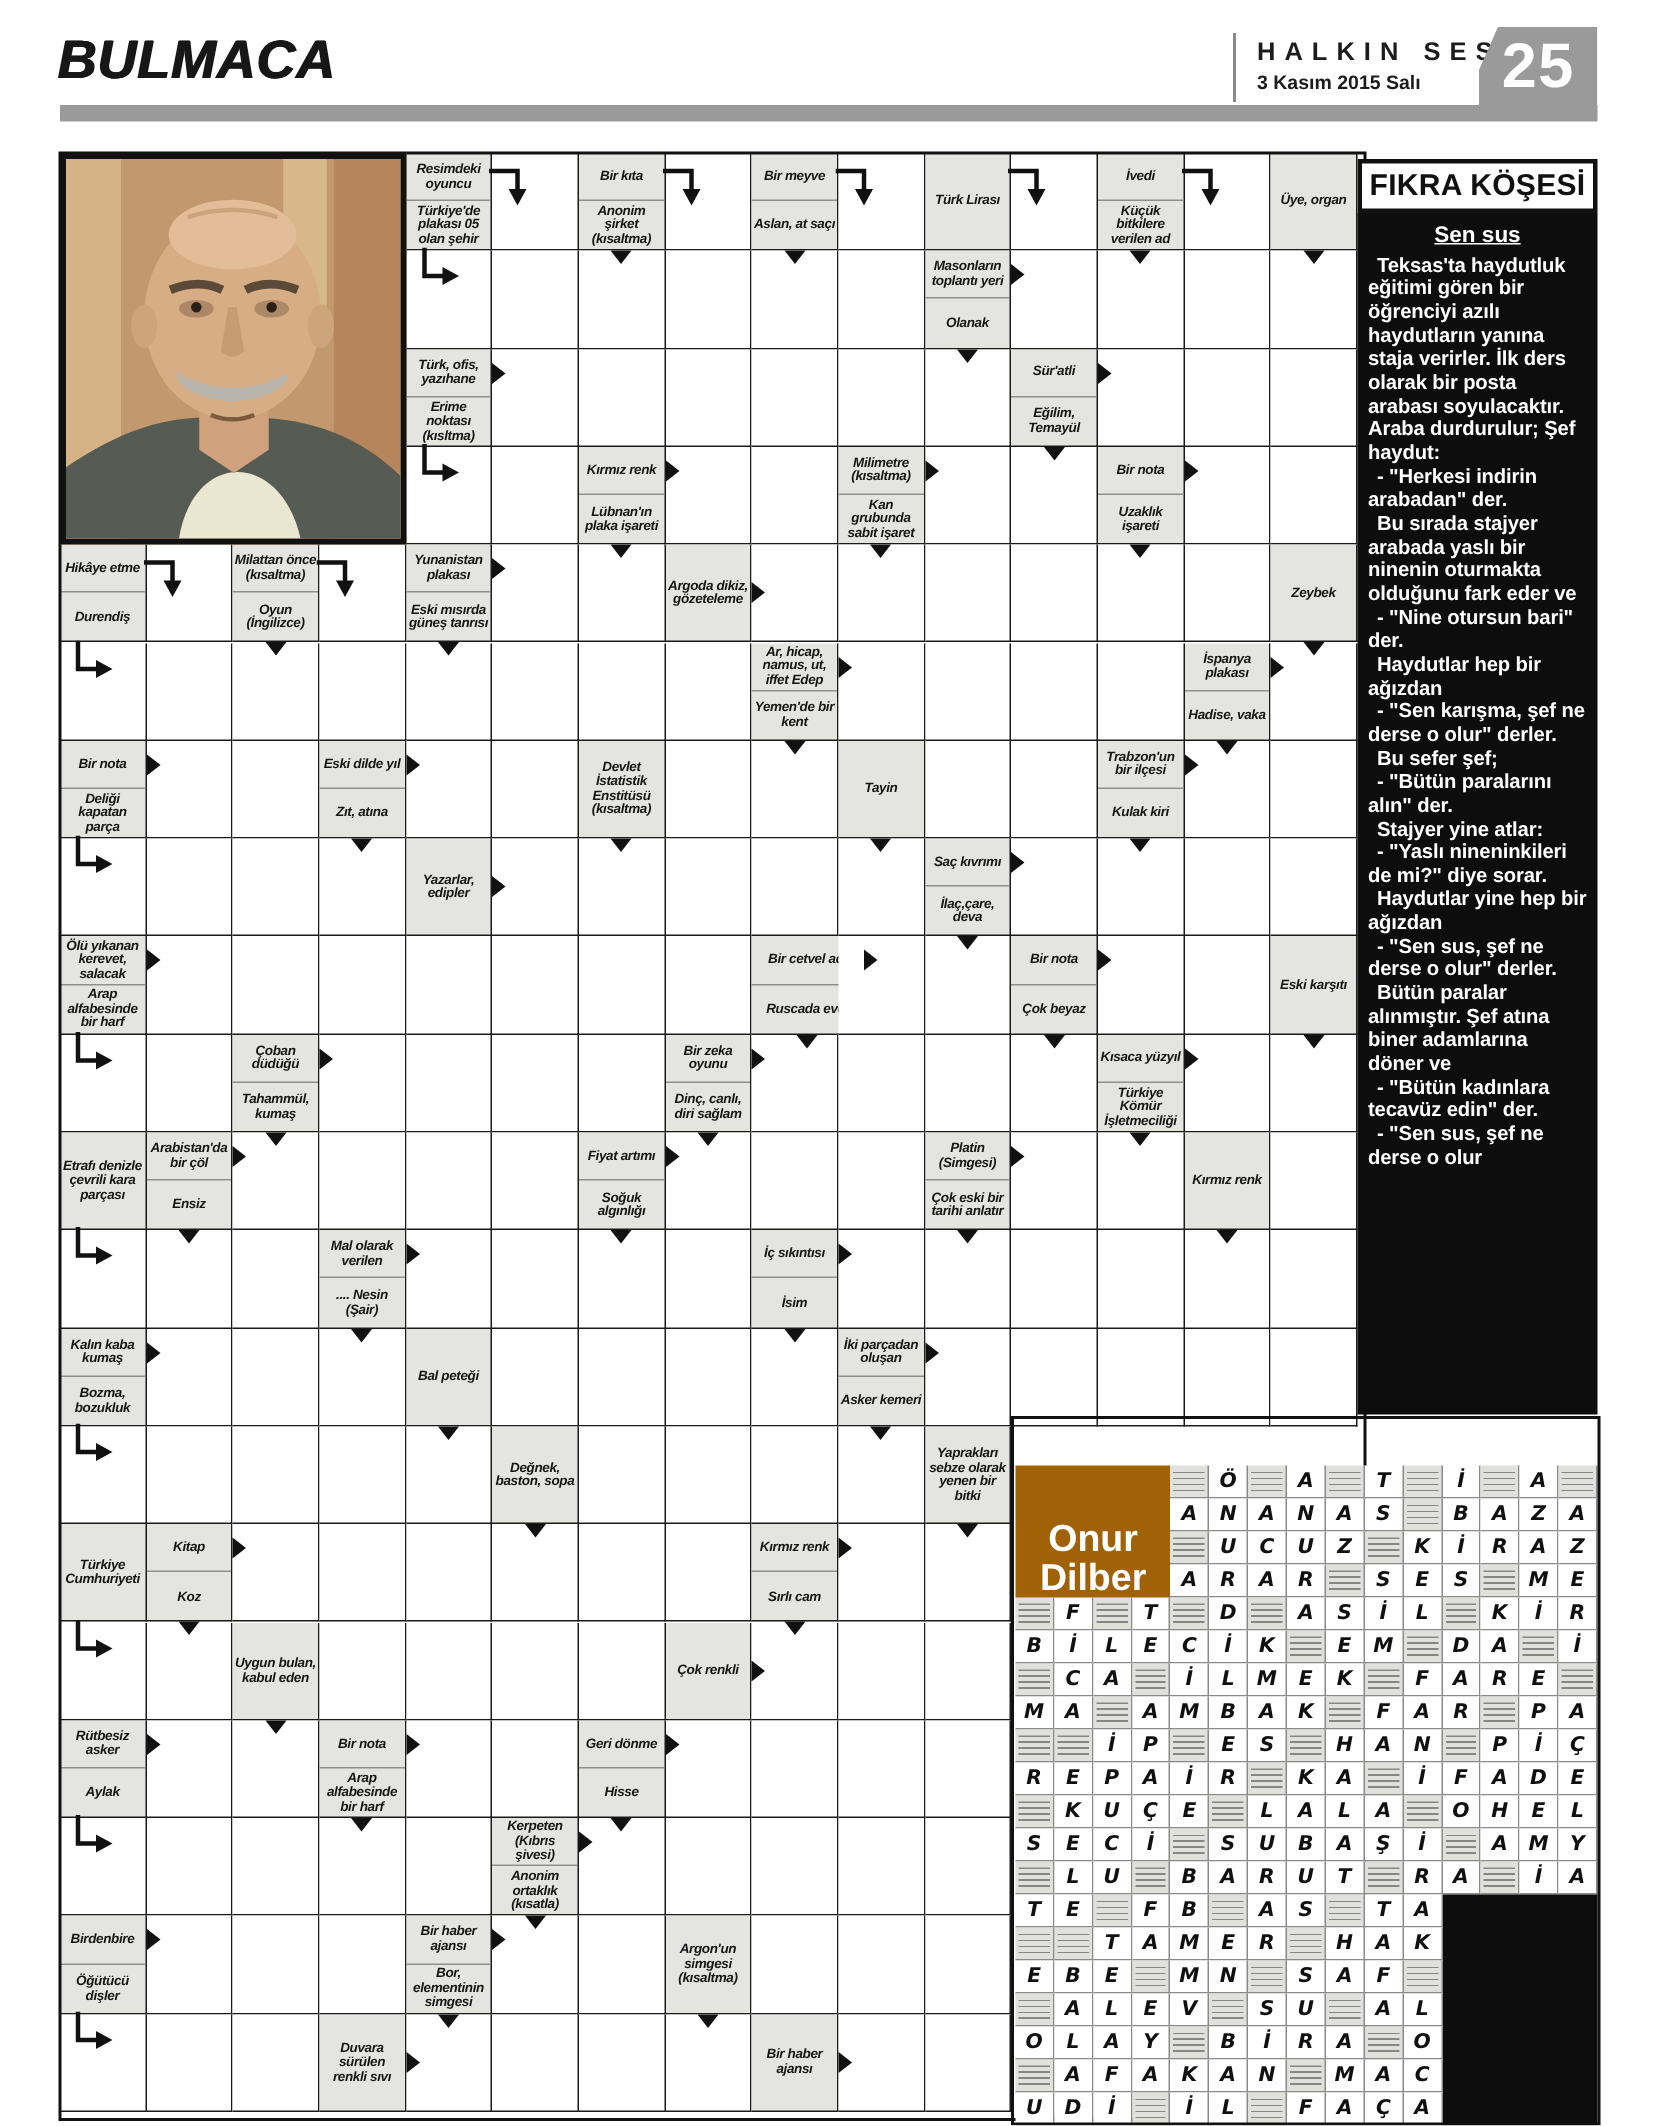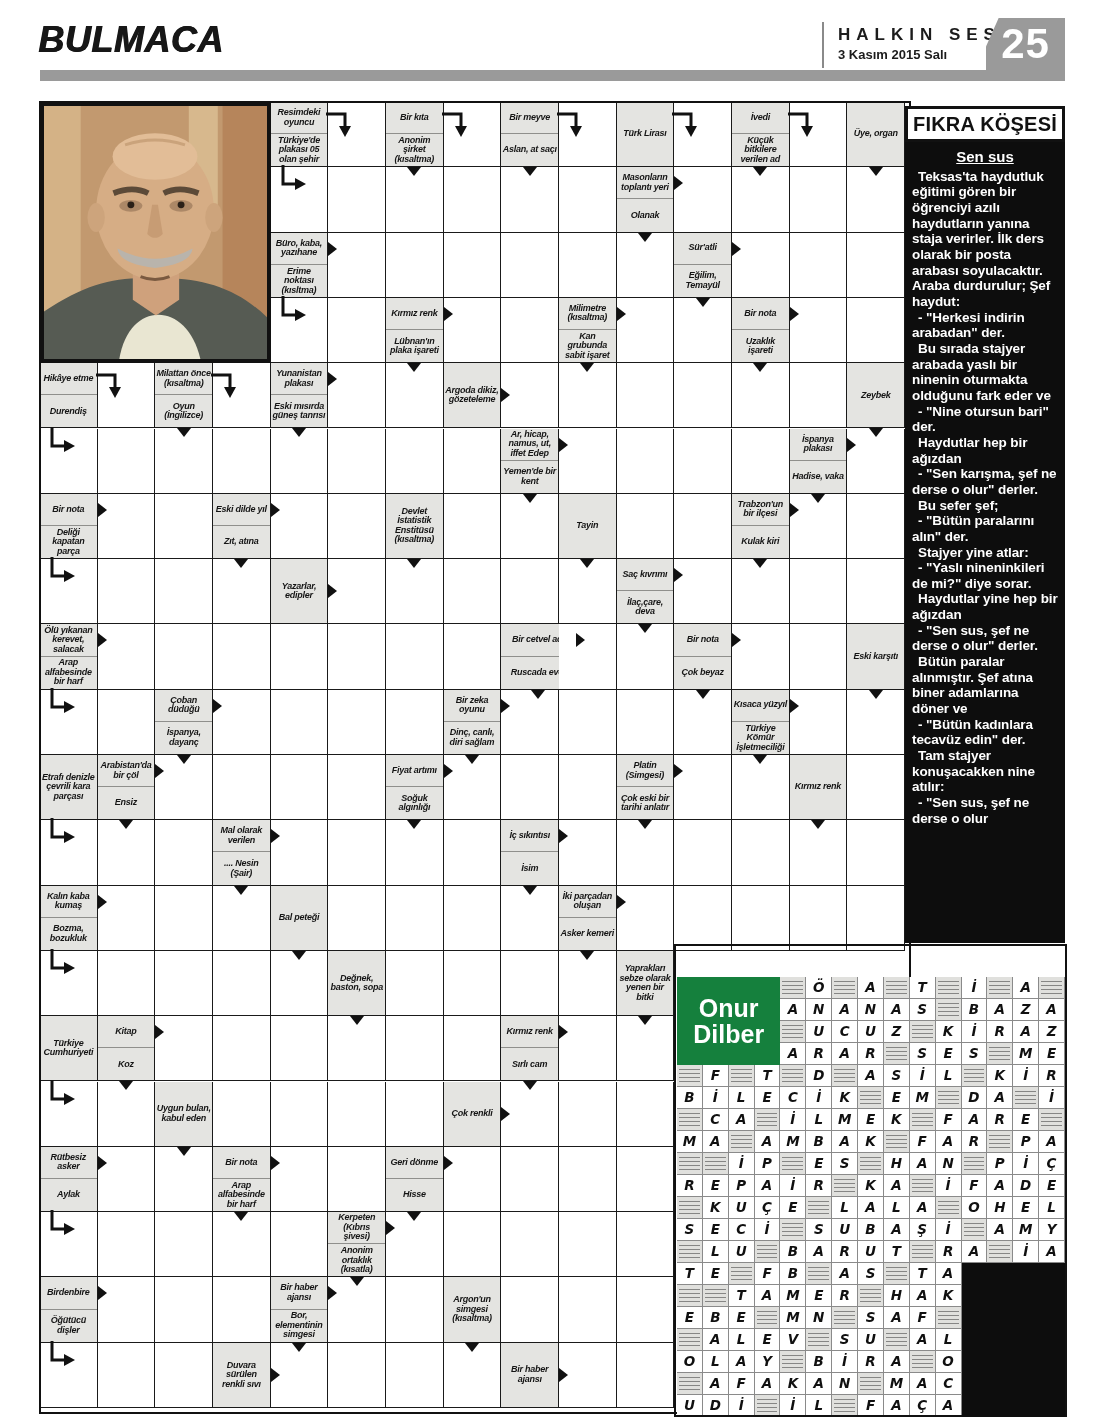--- a/index.html
+++ b/index.html
@@ -48,22 +48,22 @@
   .joke-title{font:700 15px/1.25 "Liberation Sans",sans-serif;color:#fff;text-align:center;
               text-decoration:underline;margin-bottom:2px;}
   .fikra-body p{margin:0;font:700 13.5px/1.16 "Liberation Sans",sans-serif;color:#fff;
                 letter-spacing:-.1px;text-indent:6px;}
   
   .sol-frame{position:absolute;left:674px;top:944px;width:393px;height:473px;box-sizing:border-box;
              border:2px solid #111;pointer-events:none;}
   .sol-bar{position:absolute;left:676px;top:946px;width:389px;height:31px;background:#0d0d0d;
            display:flex;align-items:center;justify-content:center;
            font:700 20px/1 "Liberation Sans",sans-serif;color:#fff;letter-spacing:2px;}
-  .author-box{position:absolute;background:#15803d;display:flex;flex-direction:column;
-              align-items:center;justify-content:center;z-index:3;}
+  .author-box{position:absolute;background:#a16207;display:flex;flex-direction:column;
+              align-items:center;justify-content:flex-end;z-index:3;}
   .author-box span{font:700 25px/1.05 "Liberation Sans",sans-serif;color:#fff;}
   .sol-black{position:absolute;background:#0d0d0d;z-index:3;}
   .slet,.sclue{position:absolute;box-sizing:border-box;
                border-right:1px solid #8a8a8a;border-bottom:1px solid #8a8a8a;}
   .slet{background:#fff;display:flex;align-items:center;justify-content:center;
         font:italic 700 13.5px/1 "DejaVu Sans",sans-serif;color:#101010;}
   .sclue{background:#e0e0dd;}
   .sclue::after{content:"";position:absolute;left:2px;right:2px;top:4px;bottom:4px;
         background:repeating-linear-gradient(to bottom,rgba(60,60,60,.55) 0 1px,transparent 1px 4px);}
 </style>
@@ -176,21 +176,21 @@
           <span>Olanak</span>
         </div>
         <i class="arr-d"></i>
       </div>
       <div class="cell" style="left: 674.333px; top: 167.3px; width: 57.6667px; height: 65.3px;"></div>
       <div class="cell" style="left: 732px; top: 167.3px; width: 57.6667px; height: 65.3px;"></div>
       <div class="cell" style="left: 789.667px; top: 167.3px; width: 57.6667px; height: 65.3px;"></div>
       <div class="cell" style="left: 847.333px; top: 167.3px; width: 57.6667px; height: 65.3px;"></div>
       <div class="cell clue" style="left: 270.667px; top: 232.6px; width: 57.6667px; height: 65.3px;">
         <div class="half">
-          <span>Büro, kaba, yazıhane</span>
+          <span>Türk, ofis, yazıhane</span>
         </div>
         <i class="arr-r" style="top: 25%;"></i>
         <div class="half">
           <span>Erime noktası (kısltma)</span>
         </div>
       </div>
       <div class="cell" style="left: 328.333px; top: 232.6px; width: 57.6667px; height: 65.3px;"></div>
       <div class="cell" style="left: 386px; top: 232.6px; width: 57.6667px; height: 65.3px;"></div>
       <div class="cell" style="left: 443.667px; top: 232.6px; width: 57.6667px; height: 65.3px;"></div>
       <div class="cell" style="left: 501.333px; top: 232.6px; width: 57.6667px; height: 65.3px;"></div>
@@ -486,21 +486,21 @@
           <path d="M20 13 V25 L31 19 Z" fill="#111"></path>
         </svg>
       </div>
       <div class="cell" style="left: 97.6667px; top: 689.7px; width: 57.6667px; height: 65.3px;"></div>
       <div class="cell clue" style="left: 155.333px; top: 689.7px; width: 57.6667px; height: 65.3px;">
         <div class="half">
           <span>Çoban düdüğü</span>
         </div>
         <i class="arr-r" style="top: 25%;"></i>
         <div class="half">
-          <span>İspanya, dayanç</span>
+          <span>Tahammül, kumaş</span>
         </div>
         <i class="arr-d"></i>
       </div>
       <div class="cell" style="left: 213px; top: 689.7px; width: 57.6667px; height: 65.3px;"></div>
       <div class="cell" style="left: 270.667px; top: 689.7px; width: 57.6667px; height: 65.3px;"></div>
       <div class="cell" style="left: 328.333px; top: 689.7px; width: 57.6667px; height: 65.3px;"></div>
       <div class="cell" style="left: 386px; top: 689.7px; width: 57.6667px; height: 65.3px;"></div>
       <div class="cell clue" style="left: 443.667px; top: 689.7px; width: 57.6667px; height: 65.3px;">
         <div class="half">
           <span>Bir zeka oyunu</span>
@@ -899,21 +899,20 @@
       <p>Haydutlar hep bir ağızdan</p>
       <p>- "Sen karışma, şef ne derse o olur" derler.</p>
       <p>Bu sefer şef;</p>
       <p>- "Bütün paralarını alın" der.</p>
       <p>Stajyer yine atlar:</p>
       <p>- "Yaslı nineninkileri de mi?" diye sorar.</p>
       <p>Haydutlar yine hep bir ağızdan</p>
       <p>- "Sen sus, şef ne derse o olur" derler.</p>
       <p>Bütün paralar alınmıştır. Şef atına biner adamlarına döner ve</p>
       <p>- "Bütün kadınlara tecavüz edin" der.</p>
-      <p>Tam stajyer konuşacakken nine atılır:</p>
       <p>- "Sen sus, şef ne derse o olur</p>
     </div>
 
   <div id="sol-grid">
       <div class="sclue" style="left: 780.467px; top: 977px; width: 25.8667px; height: 22px;"></div>
       <div class="slet" style="left: 806.333px; top: 977px; width: 25.8667px; height: 22px;">Ö</div>
       <div class="sclue" style="left: 832.2px; top: 977px; width: 25.8667px; height: 22px;"></div>
       <div class="slet" style="left: 858.067px; top: 977px; width: 25.8667px; height: 22px;">A</div>
       <div class="sclue" style="left: 883.933px; top: 977px; width: 25.8667px; height: 22px;"></div>
       <div class="slet" style="left: 909.8px; top: 977px; width: 25.8667px; height: 22px;">T</div>

